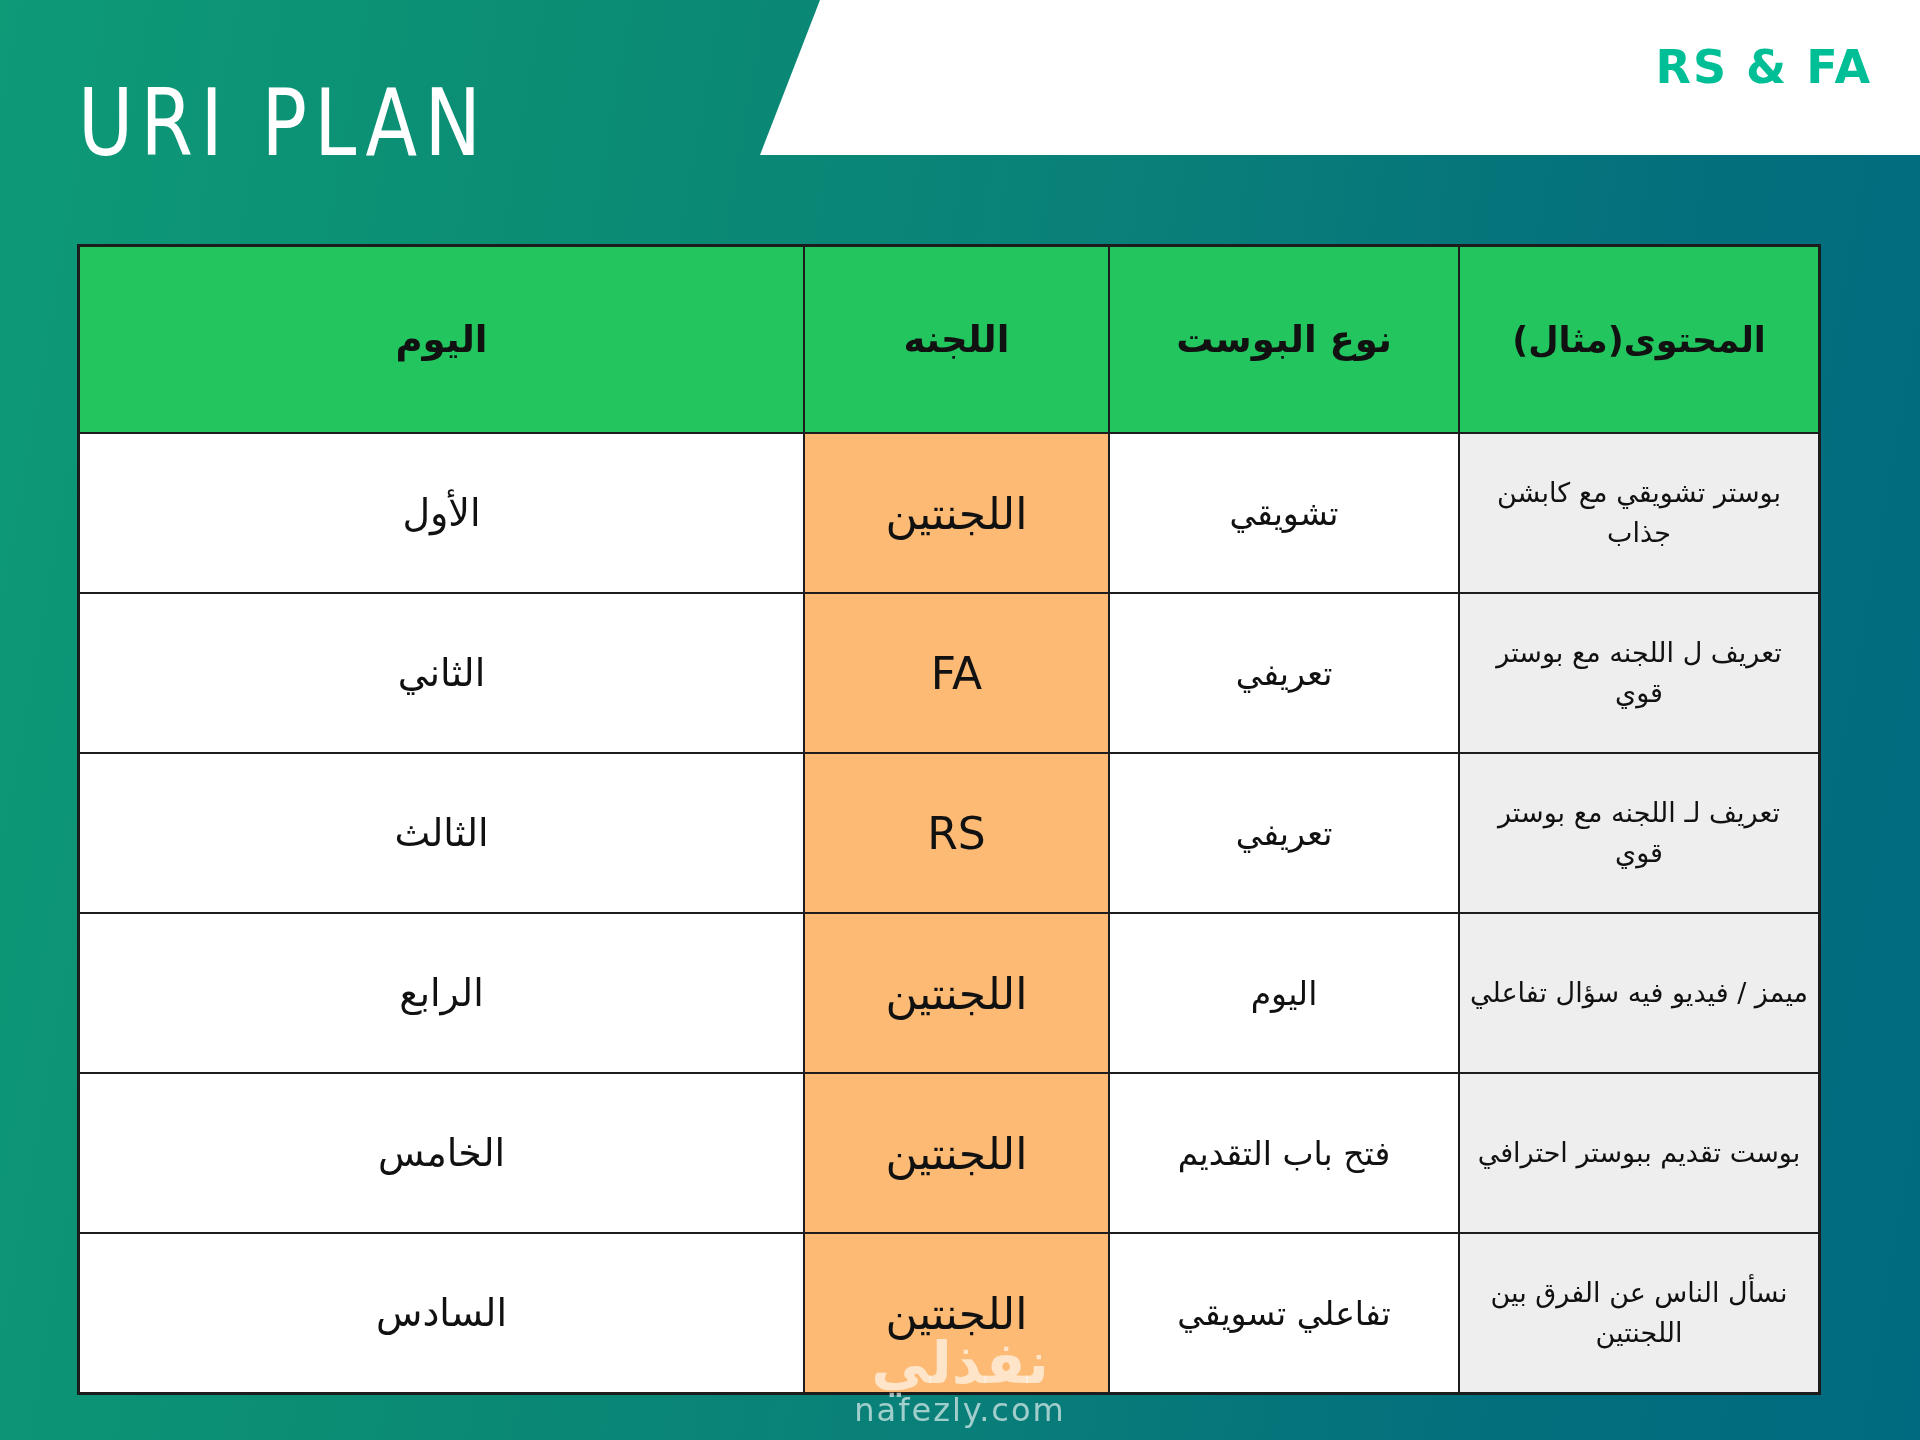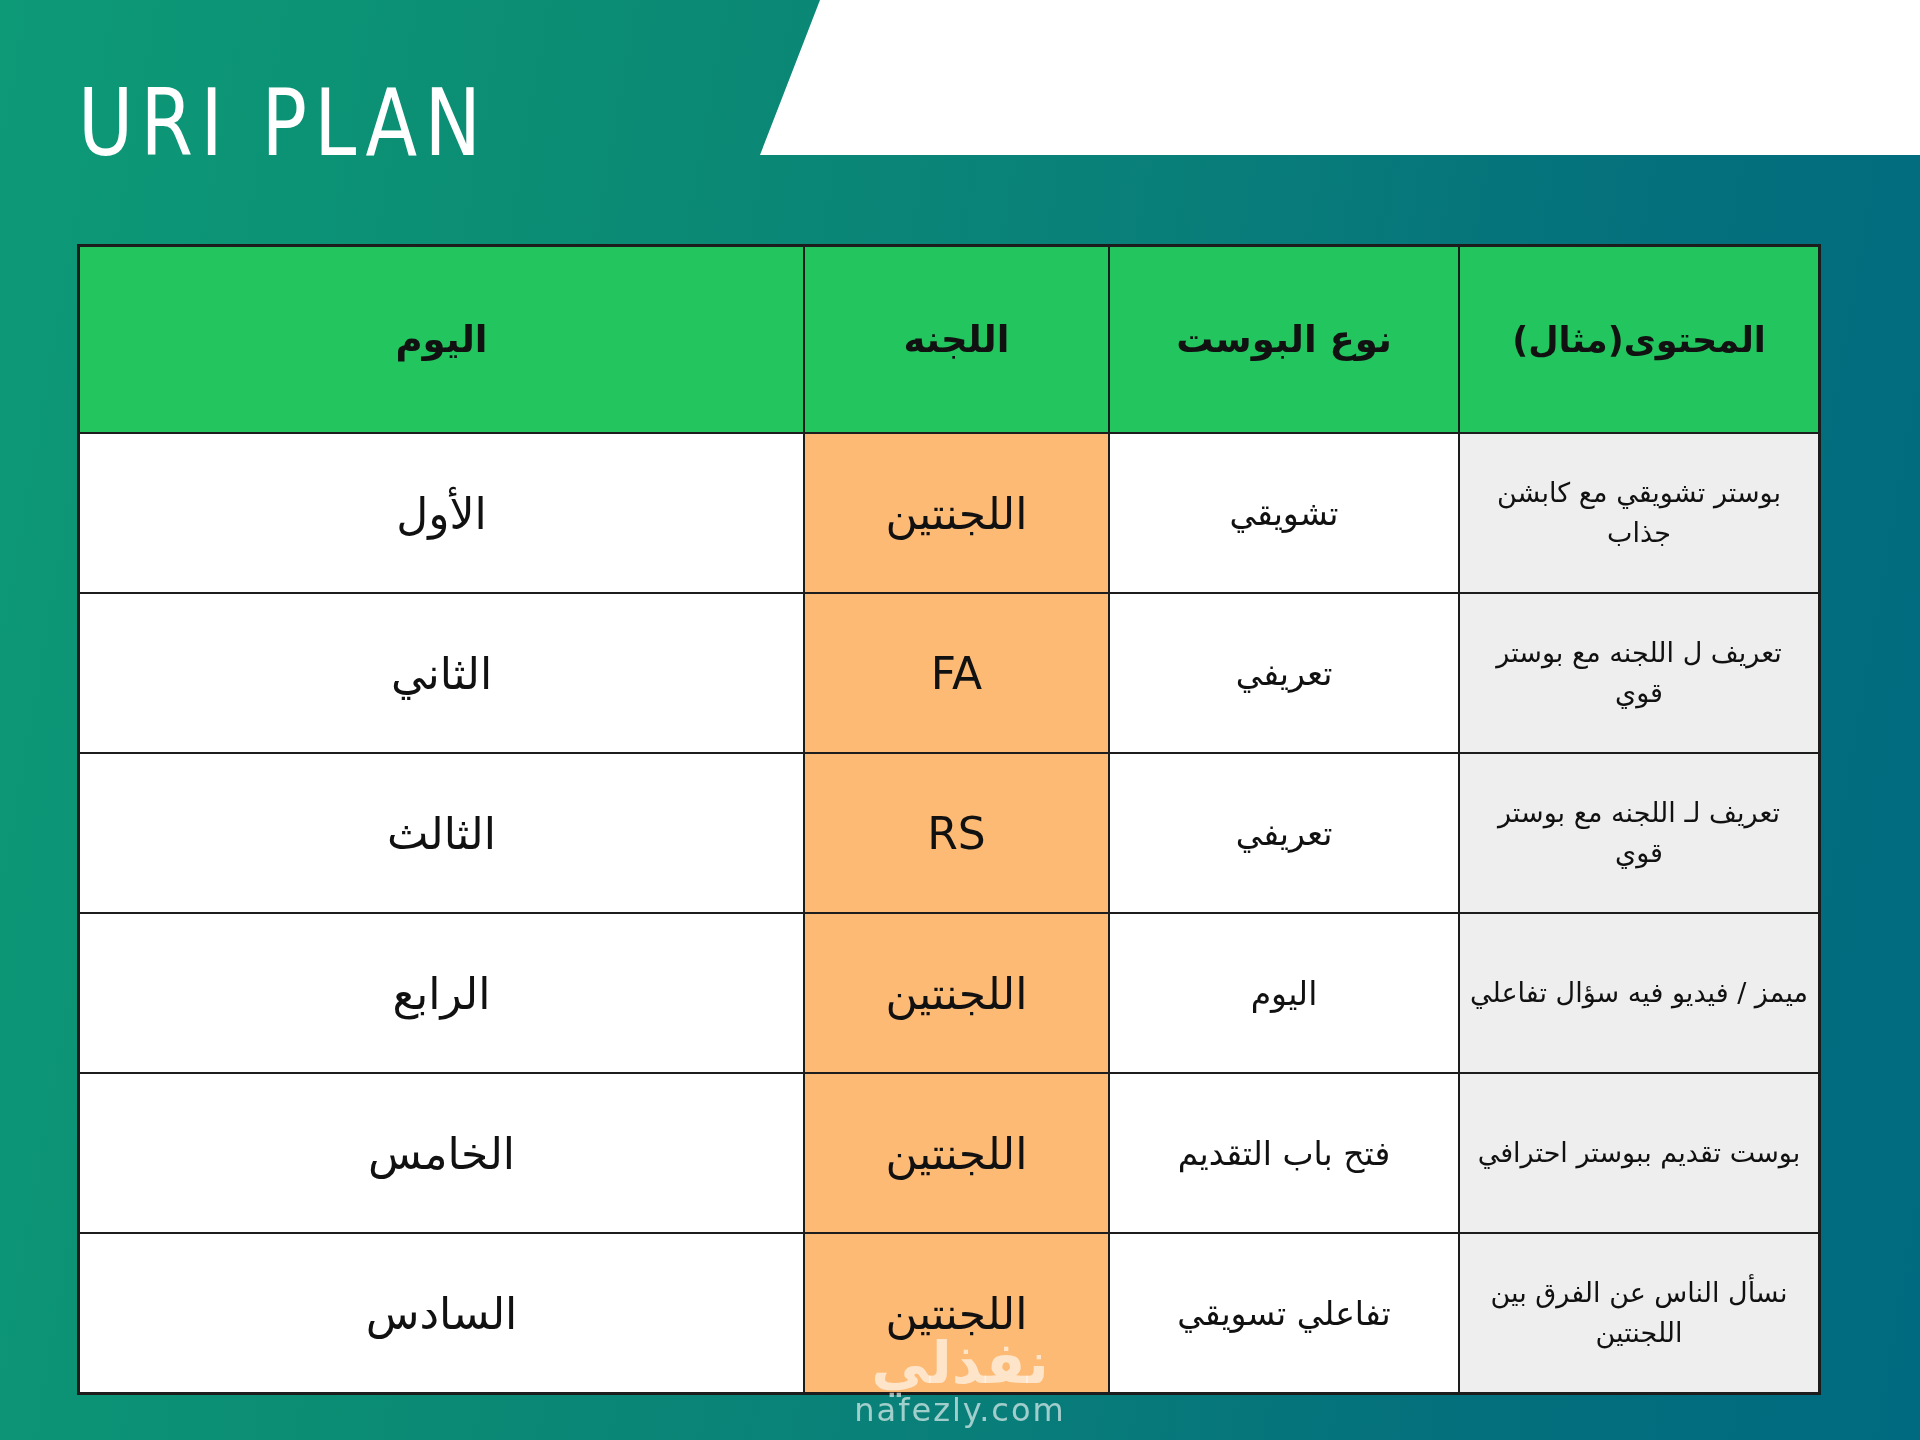--- a/index.html
+++ b/index.html
@@ -98,21 +98,21 @@
     background: #22c55e;
     color: #ffffff;
     height: 185px;
     font-size: 37px;
     font-weight: 700;
     border-color: #0f1e1a;
   }
   thead th.h-content { font-size: 35px; }
 
   tbody td { height: 158px; font-weight: 400; }
-  tbody td.day        { font-size: 44px; background: #ffffff; }
+  tbody td.day        { font-size: 38px; background: #ffffff; }
   tbody td.committee  { font-size: 44px; background: #fdba74; margin-left: 34px; }
   tbody td.posttype   { font-size: 33px; background: #ffffff; }
   tbody td.content    { font-size: 27px; background: #eeeeee; line-height: 1.5; }
 
   
   .watermark {
     position: absolute;
     left: 50%;
     transform: translateX(-50%);
     bottom: 14px;
@@ -137,20 +137,21 @@
     line-height: 1;
     font-family: "DejaVu Sans", "Liberation Sans", sans-serif;
   }
 </style>
 </head>
 <body>
 
 <div class="slide">
 
   <div class="top-banner"></div>
+  <div class="banner-label">RS &amp; FA</div>
 
   <div class="slide-title">URI PLAN</div>
 
   <div class="plan-table-wrap">
     <table class="plan-table">
       <colgroup>
         <col class="c-content">
         <col class="c-posttype">
         <col class="c-committee">
         <col class="c-day">

